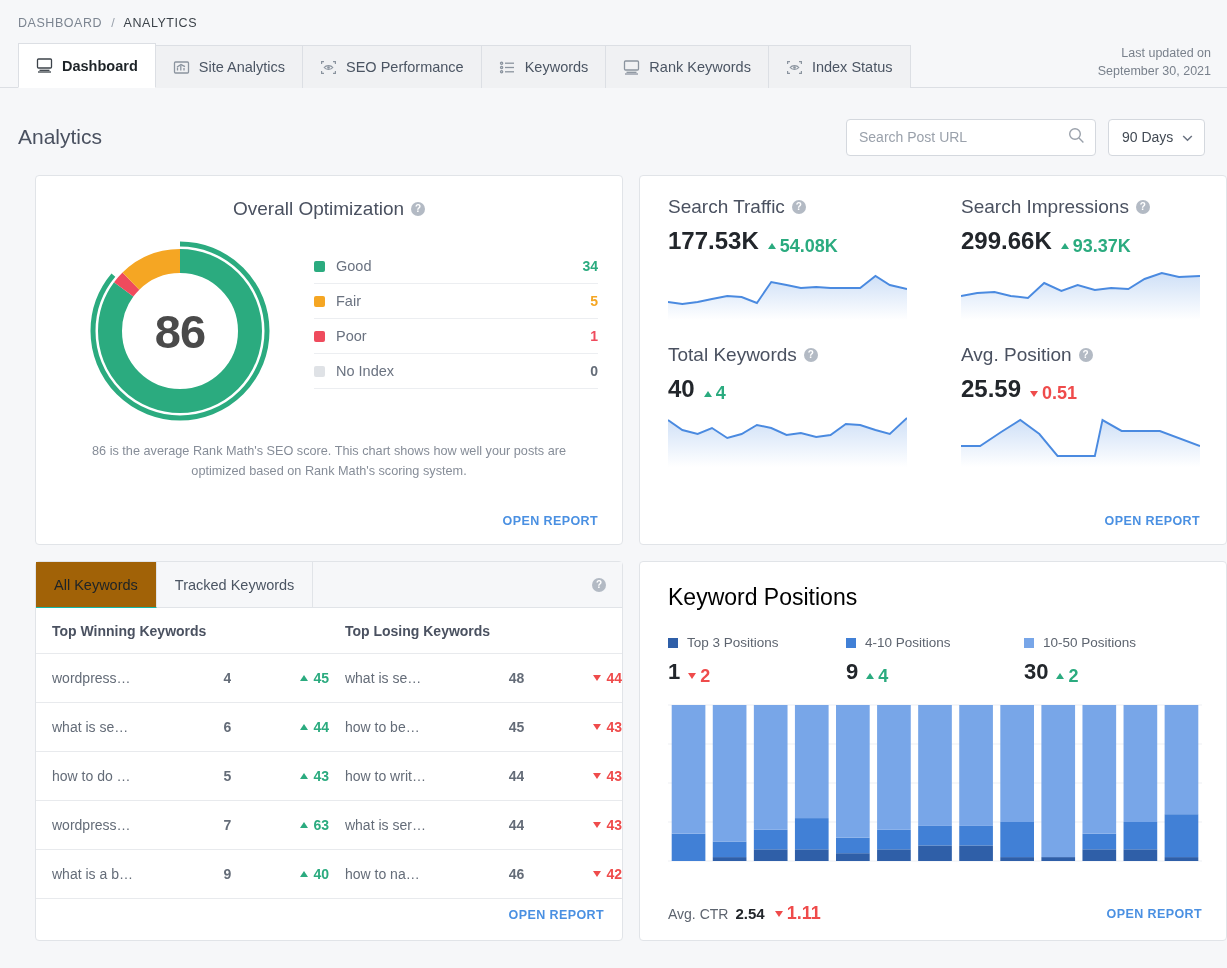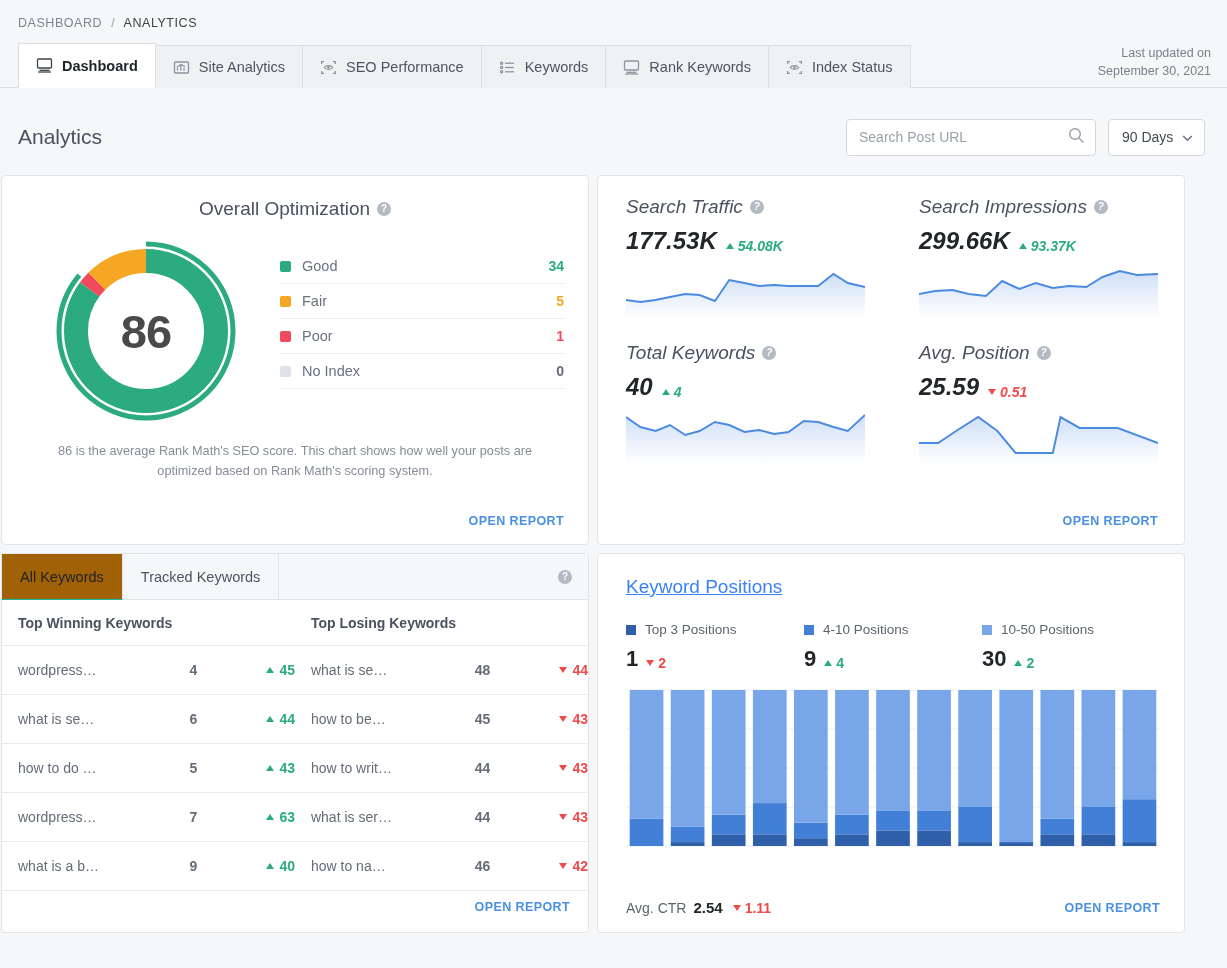--- a/index.html
+++ b/index.html
@@ -98,22 +98,22 @@
     display: flex; align-items: center; justify-content: space-between;
     gap: 2px;
     padding: 0 11px 0 13px;
     font-size: 14px; color: #424a54;
   }
 
   
   .grid {
     display: grid;
     grid-template-columns: 588px 588px;
-    gap: 8px;
-    padding: 13px 18px 0 1px;
+    gap: 16px;
+    padding: 13px 18px 0 35px;
   }
   .card {
     background: #fff;
     border: 1px solid #e1e4e8;
     border-radius: 4px;
     position: relative;
   }
 
   
   .opt-card { height: 370px; padding: 22px 24px 0; }
@@ -165,32 +165,32 @@
     font-size: 12.5px;
     font-weight: bold;
     letter-spacing: .4px;
     cursor: pointer;
   }
   .opt-report { position: absolute; right: 24px; bottom: 16px; }
 
   
   .metrics-card { height: 370px; padding: 20px 0 0; }
   .metrics-grid { display: grid; grid-template-columns: 1fr 1fr; }
-  .metric { padding: 0 26px 0 28px; font-style: italic; }
+  .metric { padding: 0 26px 0 28px; }
   .metric + .metric { }
   .metric-head {
     display: flex; align-items: center; gap: 7px;
     font-size: 19px; color: #4a5160;
   }
   .metric-valrow {
     display: flex; align-items: baseline; gap: 9px;
     margin-top: 9px;
   }
   .metric-val { font-size: 24px; font-weight: bold; color: #22262b; }
-  .delta { font-size: 14px; font-weight: bold; display: flex; align-items: center; gap: 4px; }
+  .delta { font-size: 18px; font-weight: bold; display: flex; align-items: center; gap: 4px; }
   .delta.up { color: #2bab7f; }
   .delta.down { color: #ef4b4b; }
   .tri { width: 0; height: 0; border-left: 4.5px solid transparent; border-right: 4.5px solid transparent; }
   .tri.up { border-bottom: 6px solid #2bab7f; }
   .tri.down { border-top: 6px solid #ef4b4b; }
   .spark { margin-top: 8px; height: 55px; }
   .spark svg { display: block; width: 100%; height: 55px; }
   .metrics-row2 { margin-top: 24px; }
   .metrics-report { position: absolute; right: 26px; bottom: 16px; }
 
@@ -236,21 +236,21 @@
     width: 40px;
   }
   td.chg { padding: 0 14px 0 0; width: 62px; }
   .chg-in { display: flex; align-items: center; justify-content: flex-end; gap: 5px; font-weight: bold; font-size: 14px; }
   .chg-in.up { color: #2bab7f; }
   .chg-in.down { color: #ef4b4b; }
   .kw-report { position: absolute; right: 18px; bottom: 18px; }
 
   
   .kp-card { height: 380px; padding: 22px 24px 0 28px; }
-  .kp-title { font-size: 19px; color: #3b82f6; text-decoration: underline; }
+  .kp-title { font-size: 23px; color: #000000; }
   .kp-legend { display: grid; grid-template-columns: 1fr 1fr 1fr; margin-top: 24px; }
   .kp-leg-head { display: flex; align-items: center; gap: 9px; font-size: 13.5px; color: #5d646f; }
   .kp-leg-head .sw { width: 10px; height: 10px; flex: none; }
   .kp-leg-val { display: flex; align-items: baseline; gap: 8px; margin-top: 9px; }
   .kp-leg-val .n { font-size: 22px; font-weight: bold; color: #22262b; }
   .kp-chart { margin-top: 14px; height: 166px; position: relative; }
   .kp-chart svg { display: block; width: 100%; height: 166px; }
   .kp-foot {
     position: absolute; left: 28px; right: 24px; bottom: 16px;
     display: flex; align-items: center;

